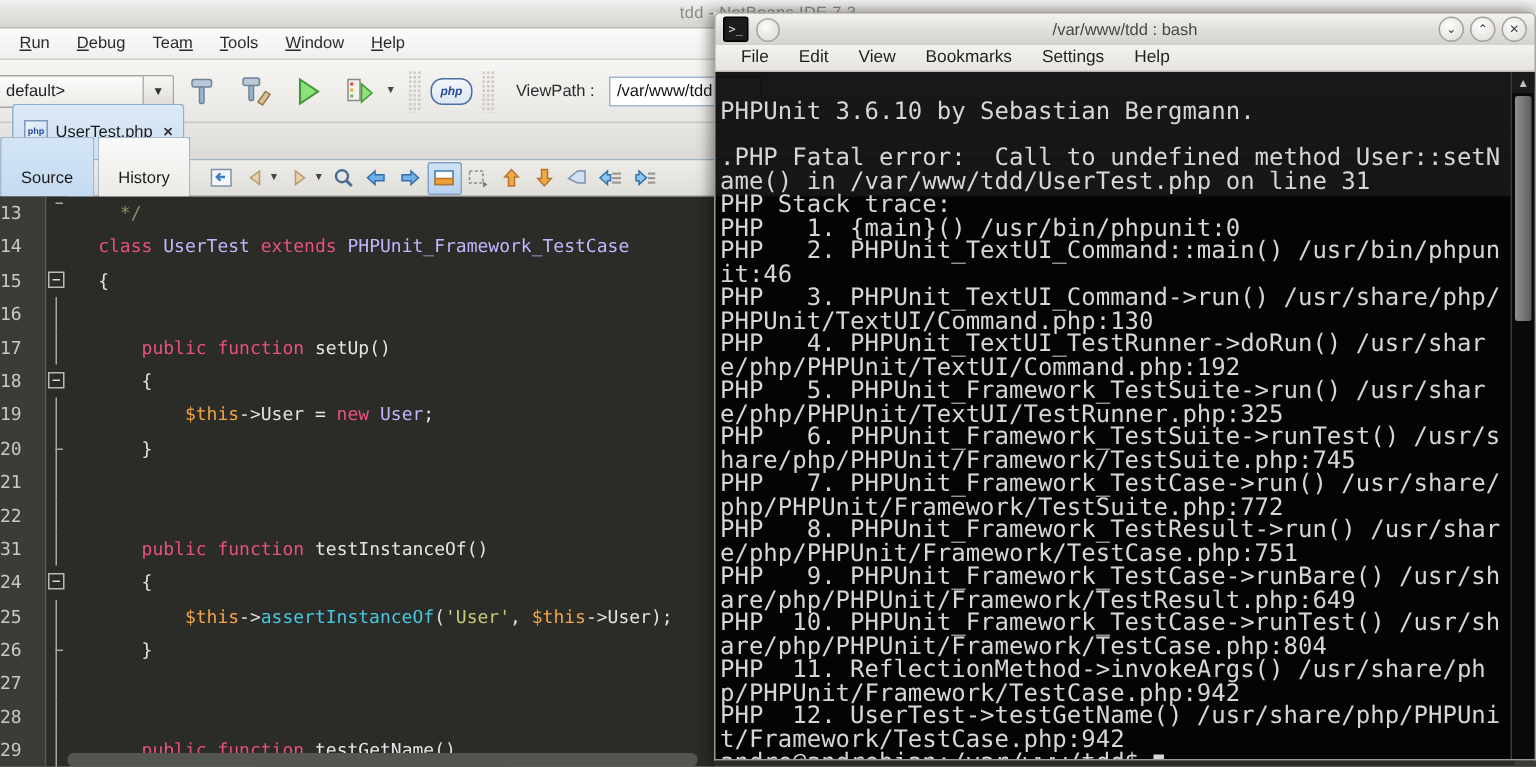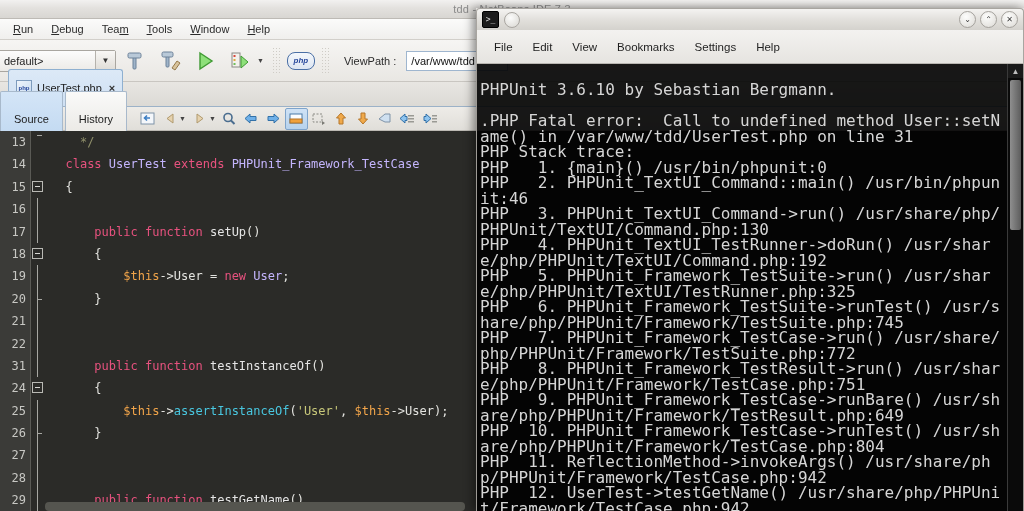--- a/index.html
+++ b/index.html
@@ -119,21 +119,21 @@
     position:absolute;left:0;top:131px;width:1024px;height:380px;
     background:#2b2b28;overflow:hidden;
     font-family:"DejaVu Sans Mono","Liberation Mono",monospace;font-size:12px;
   }
   .gutter{
     position:absolute;left:0;top:0;width:30px;height:100%;
     background:#3b3b38;border-right:1px solid #5a5a55;
   }
   .gutter-line{
     height:22.4px;line-height:22.4px;text-align:right;
-    padding-right:4px;color:#c8c8c4;font-size:12px;
+    padding-right:16px;color:#c8c8c4;font-size:12px;
     font-family:"DejaVu Sans Mono",monospace;box-sizing:border-box;
   }
   .foldcol{
     position:absolute;left:31px;top:0;width:14px;height:100%;
     background:#2b2b28;
   }
   .fold-line{height:22.4px;position:relative;}
   .fold-box{
     position:absolute;left:1px;top:5px;width:11px;height:11px;
     border:1px solid #b9b9b4;background:#2b2b28;box-sizing:border-box;
@@ -193,25 +193,25 @@
   }
   .term-wctrls{margin-left:auto;display:flex;gap:4px;z-index:2;}
   .wctrl{
     width:15px;height:15px;border-radius:50%;
     background:radial-gradient(circle at 40% 32%,#fdfdfc,#dcdad5);
     border:1px solid #a5a29d;
     display:flex;align-items:center;justify-content:center;
     font-size:8px;color:#3c3c3c;
   }
   .term-menubar{
-    height:34px;width:100%;
+    height:18px;width:100%;
     background:linear-gradient(to bottom,#f3f2f0,#e6e4e0);
     border-left:1px solid #a8a5a0;border-right:1px solid #a8a5a0;
     border-bottom:1px solid #b9b6b1;
-    display:flex;align-items:center;padding-left:7px;box-sizing:border-box;
+    display:flex;padding-left:7px;box-sizing:border-box;
   }
   .tmenu{font-size:11.5px;color:#1f1f1f;padding:2px 10px;}
   .term-body{
     position:relative;width:100%;height:459px;
     background:rgba(0,0,0,.90);
     border:1px solid #9d9a95;border-top:none;box-sizing:border-box;
     overflow:hidden;
   }
   .term-text{
     position:absolute;left:3px;top:18px;right:16px;
@@ -473,20 +473,21 @@
     <div class="editor-hscroll"></div>
   </div>
   <div class="editor-vscroll"></div>
 </div>
 
 <div id="term">
 
   <div class="term-titlebar">
     <div class="term-ico">&gt;_</div>
     <div class="term-dot"></div>
+    <div class="term-title">/var/www/tdd : bash</div>
     <div class="term-wctrls">
       <div class="wctrl">⌄</div>
       <div class="wctrl">⌃</div>
       <div class="wctrl">✕</div>
     </div>
   </div>
 
   <div class="term-menubar" id="term-menu">
       <div class="tmenu">File</div>
       <div class="tmenu">Edit</div>

